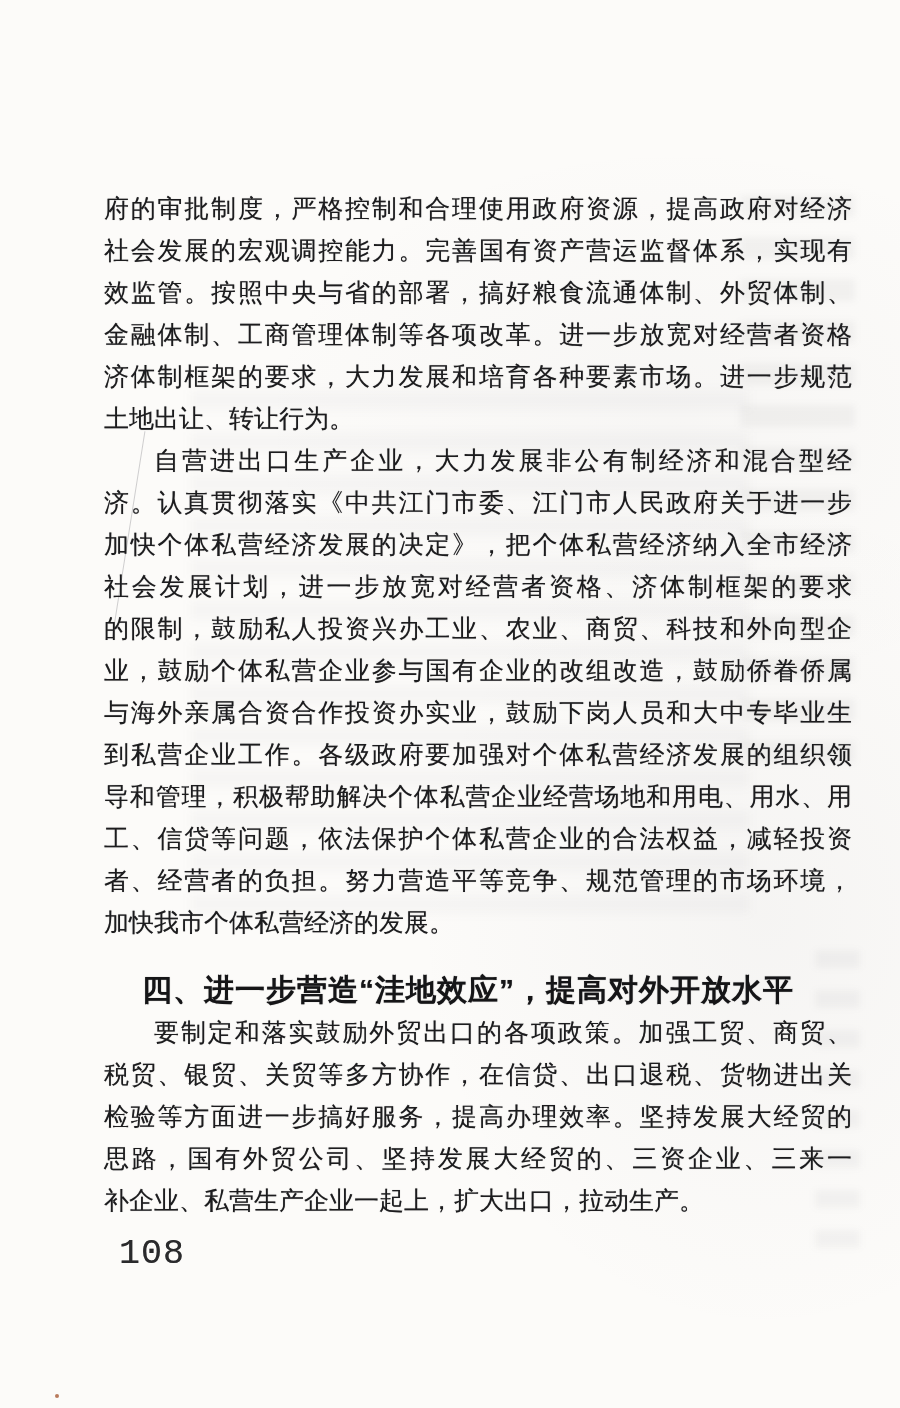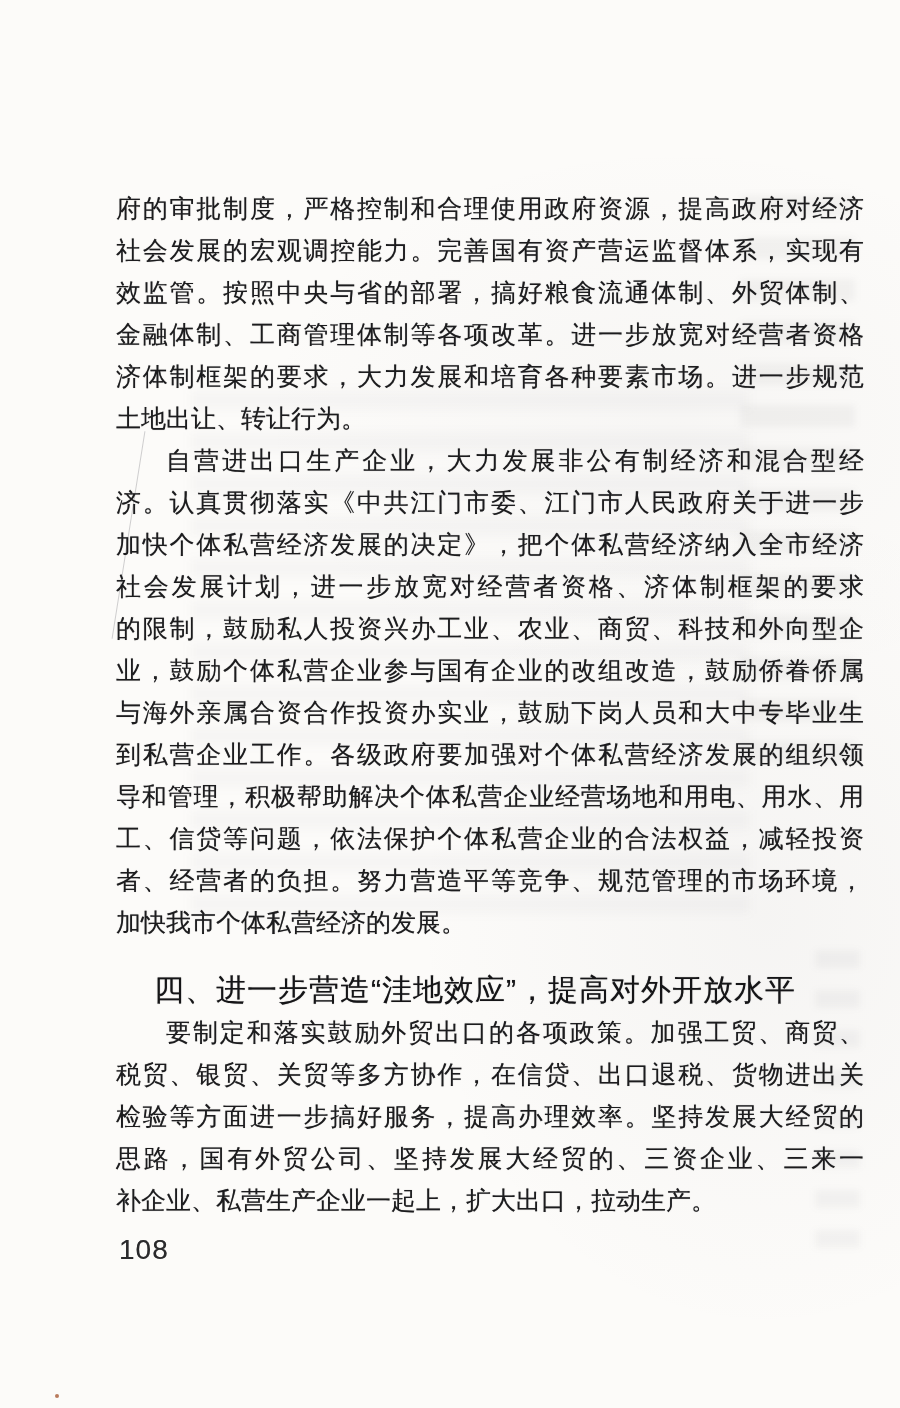--- a/index.html
+++ b/index.html
@@ -13,21 +13,21 @@
     height: 1408px;
     background:
       radial-gradient(ellipse 600px 400px at 75% 30%, rgba(120,120,130,0.04), rgba(0,0,0,0) 70%),
       radial-gradient(ellipse 500px 600px at 85% 65%, rgba(120,120,130,0.05), rgba(0,0,0,0) 70%),
       #fcfbf9;
     overflow: hidden;
     font-family: "Liberation Serif", "DejaVu Serif", serif;
   }
   .text-block {
     position: absolute;
-    left: 116px;
+    left: 104px;
     top: 188px;
     width: 748px;
   }
   .ln {
     height: 42px;
     line-height: 42px;
     font-size: 25px;
     color: #1c1c1e;
     text-align: justify;
     text-align-last: justify;
@@ -36,38 +36,38 @@
     overflow: visible;
     text-shadow: 0 0 0.7px rgba(25,25,28,0.55);
   }
   .ln.indent { text-indent: 50px; }
   .ln.short  { text-align-last: left; }
   .heading {
     height: 44px;
     line-height: 44px;
     margin-top: 24px;
     font-size: 30px;
-    font-weight: normal;
+    font-weight: bold;
     color: #151517;
     text-indent: 38px;
     letter-spacing: 1px;
     text-align: left;
     text-align-last: left;
     white-space: nowrap;
     font-family: "Liberation Sans", "DejaVu Sans", sans-serif;
     text-shadow: 0 0 0.8px rgba(15,15,18,0.6);
   }
   .page-number {
     position: absolute;
     left: 119px;
     top: 1234px;
-    font-size: 28px;
+    font-size: 35px;
     letter-spacing: 1px;
     color: #2a2a2c;
-    font-family: Liberation Sans, sans-serif;
+    font-family: Liberation Mono, monospace;
     text-shadow: 0 0 0.6px rgba(30,30,34,0.5);
   }
   
   .smudge {
     position: absolute;
     pointer-events: none;
   }
   .smudge-a {
     left: 740px; top: 195px; width: 115px; height: 580px;
     background: repeating-linear-gradient(

